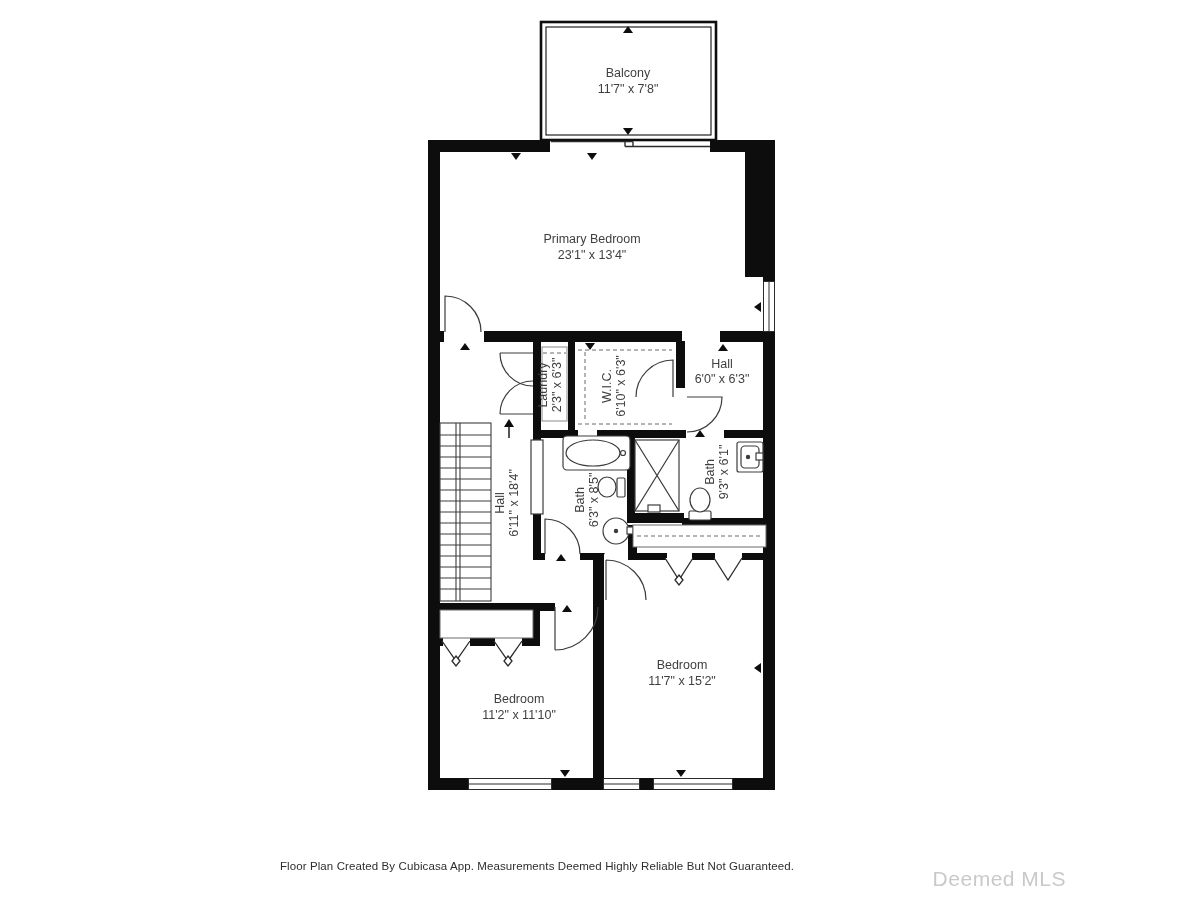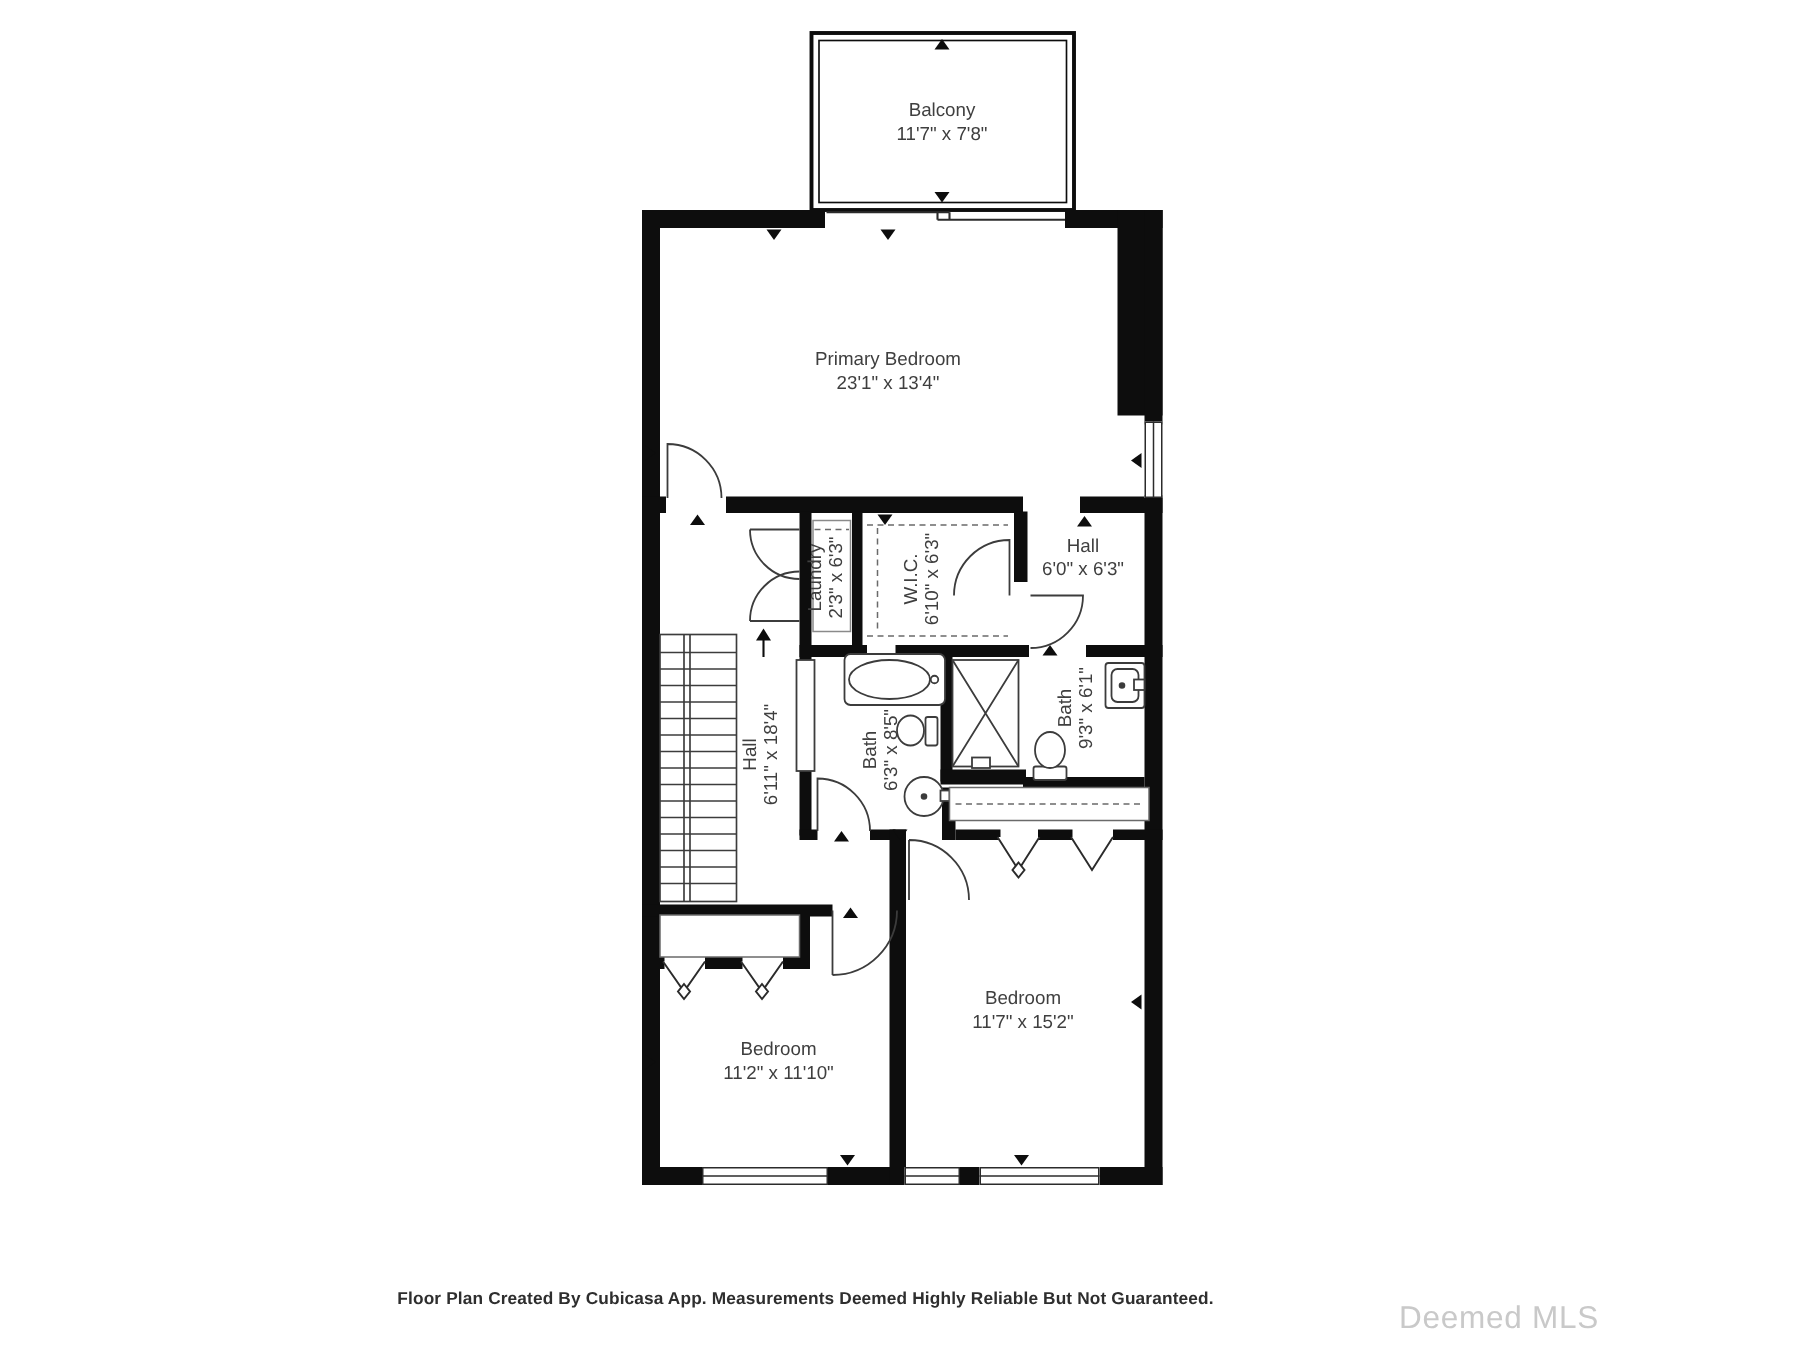--- a/index.html
+++ b/index.html
@@ -1,20 +1,20 @@
 <!DOCTYPE html>
 <html><head>
 <meta charset="utf-8">
 <style>
   html,body{margin:0;padding:0;background:#ffffff;}
   .canvas{position:relative;width:1074px;height:900px;background:#ffffff;overflow:hidden;
           font-family:"Liberation Sans",sans-serif;}
   svg text{font-family:"Liberation Sans",sans-serif;font-size:12.5px;fill:#3f3f3f;}
   .footer{position:absolute;left:0;right:0;top:860px;text-align:center;
-          font-size:11.5px;font-weight:700;color:#2e2e2e;letter-spacing:.1px;}
+          font-size:11.5px;font-weight:400;color:#2e2e2e;letter-spacing:.1px;}
   .watermark{position:absolute;right:8px;top:867px;font-size:21px;color:#c9c9c9;
              letter-spacing:.5px;font-weight:400;}
 </style>
 </head>
 <body>
 
 <div class="canvas">
 
 <svg width="1200" height="900" viewBox="0 0 1200 900">
 

